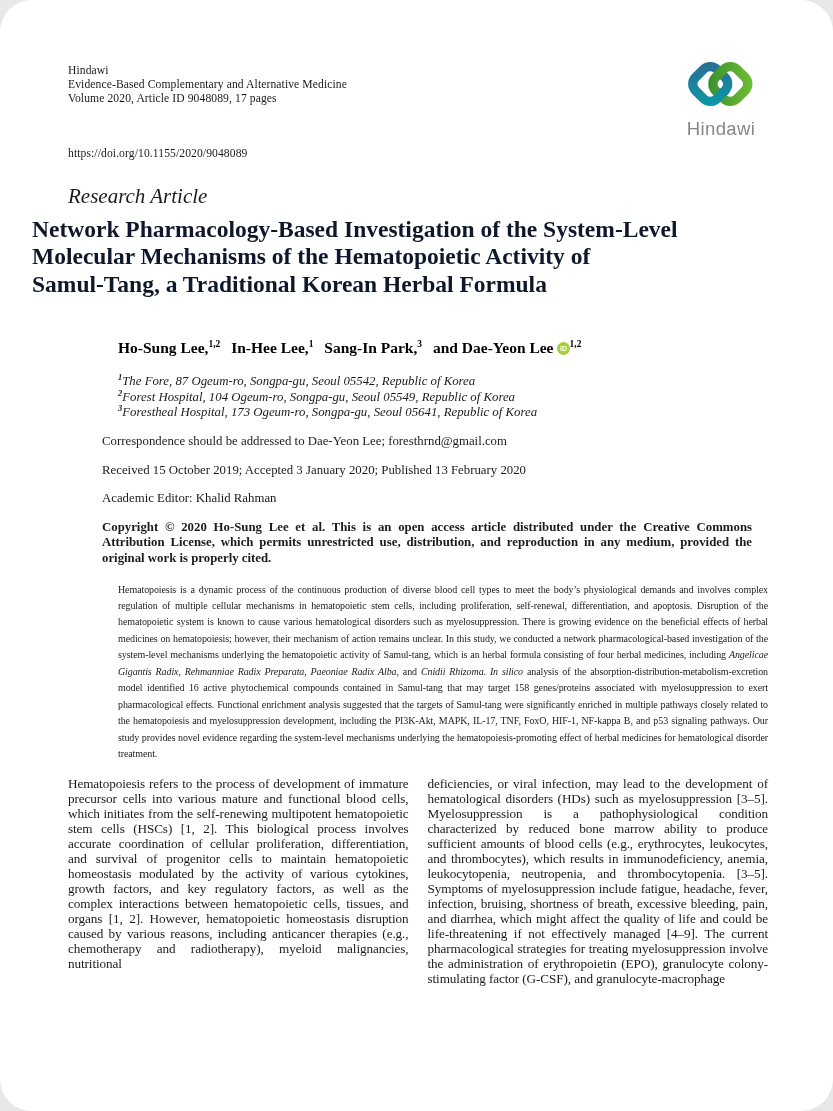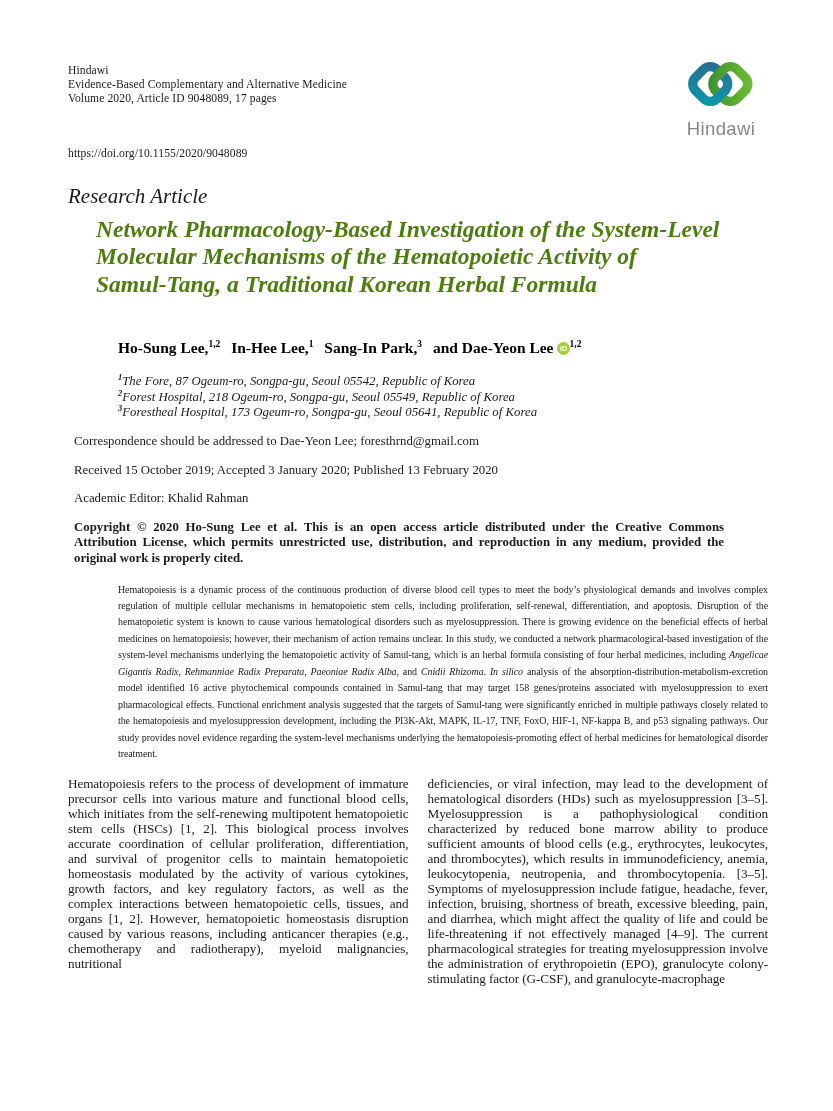--- a/index.html
+++ b/index.html
@@ -4,47 +4,48 @@
 <style>
   html,body { margin:0; padding:0; background:#e8e8e8; }
   .page {
     position:relative;
     width:833px; height:1111px;
     margin:0 auto;
     background:#ffffff;
     overflow:hidden;
     font-family:"Liberation Serif","DejaVu Serif",serif;
     color:#1b1b1b;
+    border-radius:32px;
   }
   
   .masthead { margin:64px 68px 0 68px; height:58px; }
   .pub-meta { font-size:11.6px; line-height:14px; letter-spacing:0.1px; }
   .pub-meta .doi { color:#1b1b1b; text-decoration:none; cursor:pointer;margin-top:41px; }
   .logo {
     position:absolute; top:56px; right:56px; width:112px;
     text-align:center;
   }
   .logo-word {
     margin-top:2px;
     font-family:"Liberation Sans","DejaVu Sans",sans-serif;
     font-size:18.5px; color:#87878a; letter-spacing:0.4px;
   }
   
   .kind  { margin:62px 65px 0 68px; font-size:21px; font-style:italic; }
-  .title { margin:7px 60px 0 96px; font-size:23.5px; font-weight:bold; line-height:27.4px; color:#4d7c0f;font-style:italic; }
+  .title { margin:7px 60px 0 32px; font-size:23.5px; font-weight:bold; line-height:27.4px; color:#0f172a; }
   .title .tline { display:block; }
   
   .byline { margin:41px 65px 0 118px; font-size:15.5px; font-weight:bold; color:#000; }
   .byline sup { font-size:9.5px; line-height:0; vertical-align:super; }
   .author-group { margin-right:7px; }
   .orcid-badge { vertical-align:-2px; margin-left:3px; cursor:pointer; }
   
   .affils { margin:17px 65px 0 118px; font-size:12.8px; font-style:italic; line-height:15.6px; }
   .affil sup { font-size:8.5px; font-weight:bold; line-height:0; vertical-align:super; }
-  .meta { margin:13px 0 0 74px; width:650px; font-size:12.8px; line-height:15.6px; }
+  .meta { margin:13px 0 0 102px; width:650px; font-size:12.8px; line-height:15.6px; }
   .meta.justify { text-align:justify;font-weight:bold; }
   .email { cursor:pointer; }
   
   .abstract {
     margin:15px 0 0 118px; width:650px;
     font-size:10px; line-height:16.45px;
     text-align:justify;
     letter-spacing:-0.1px;
   }
   .abstract .it { font-style:italic; }
@@ -110,21 +111,21 @@
     <span class="author-group"><span>In-Hee Lee,</span><sup>1</sup></span>
     <span class="author-group"><span>Sang-In Park,</span><sup>3</sup></span>
     <span class="author-group"><span>and Dae-Yeon Lee</span><svg class="orcid-badge" width="13" height="13" viewBox="0 0 16 16" xmlns="http://www.w3.org/2000/svg">
           <circle cx="8" cy="8" r="8" fill="#a6ce39"></circle>
           <text x="8" y="11.2" text-anchor="middle" font-size="8.5" fill="#ffffff" font-weight="bold" font-family="Liberation Sans, sans-serif">iD</text>
         </svg><sup>1,2</sup></span>
   </div>
 
   <div class="affils">
     <div class="affil"><sup>1</sup><span>The Fore, 87 Ogeum-ro, Songpa-gu, Seoul 05542, Republic of Korea</span></div>
-    <div class="affil"><sup>2</sup><span>Forest Hospital, 218 Ogeum-ro, Songpa-gu, Seoul 05549, Republic of Korea</span></div>
+    <div class="affil"><sup>2</sup><span>Forest Hospital, 104 Ogeum-ro, Songpa-gu, Seoul 05549, Republic of Korea</span></div>
     <div class="affil"><sup>3</sup><span>Forestheal Hospital, 173 Ogeum-ro, Songpa-gu, Seoul 05641, Republic of Korea</span></div>
   </div>
 
   <div class="meta"><span>Correspondence should be addressed to Dae-Yeon Lee; </span><span class="email">foresthrnd@gmail.com</span></div>
   <div class="meta">Received 15 October 2019; Accepted 3 January 2020; Published 13 February 2020</div>
   <div class="meta">Academic Editor: Khalid Rahman</div>
   <div class="meta justify">Copyright © 2020 Ho-Sung Lee et al. This is an open access article distributed under the Creative Commons Attribution License, which permits unrestricted use, distribution, and reproduction in any medium, provided the original work is properly cited.</div>
 
   <div class="abstract"><span>Hematopoiesis is a dynamic process of the continuous production of diverse blood cell types to meet the body’s physiological demands and involves complex regulation of multiple cellular mechanisms in hematopoietic stem cells, including proliferation, self-renewal, differentiation, and apoptosis. Disruption of the hematopoietic system is known to cause various hematological disorders such as myelosuppression. There is growing evidence on the beneficial effects of herbal medicines on hematopoiesis; however, their mechanism of action remains unclear. In this study, we conducted a network pharmacological-based investigation of the system-level mechanisms underlying the hematopoietic activity of Samul-tang, which is an herbal formula consisting of four herbal medicines, including </span><span class="it">Angelicae Gigantis Radix</span><span>, </span><span class="it">Rehmanniae Radix Preparata</span><span>, </span><span class="it">Paeoniae Radix Alba</span><span>, and </span><span class="it">Cnidii Rhizoma</span><span>. </span><span class="it">In silico</span><span> analysis of the absorption-distribution-metabolism-excretion model identified 16 active phytochemical compounds contained in Samul-tang that may target 158 genes/proteins associated with myelosuppression to exert pharmacological effects. Functional enrichment analysis suggested that the targets of Samul-tang were significantly enriched in multiple pathways closely related to the hematopoiesis and myelosuppression development, including the PI3K-Akt, MAPK, IL-17, TNF, FoxO, HIF-1, NF-kappa B, and p53 signaling pathways. Our study provides novel evidence regarding the system-level mechanisms underlying the hematopoiesis-promoting effect of herbal medicines for hematological disorder treatment.</span></div>
 

